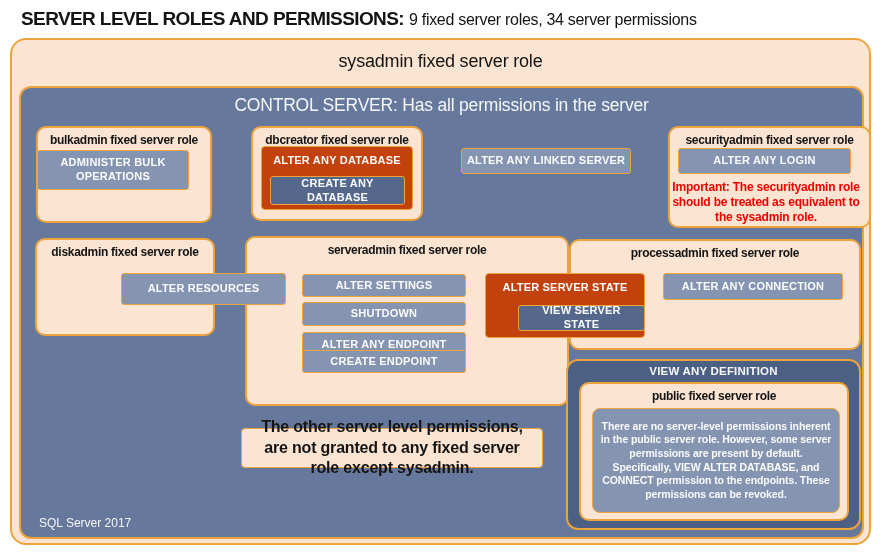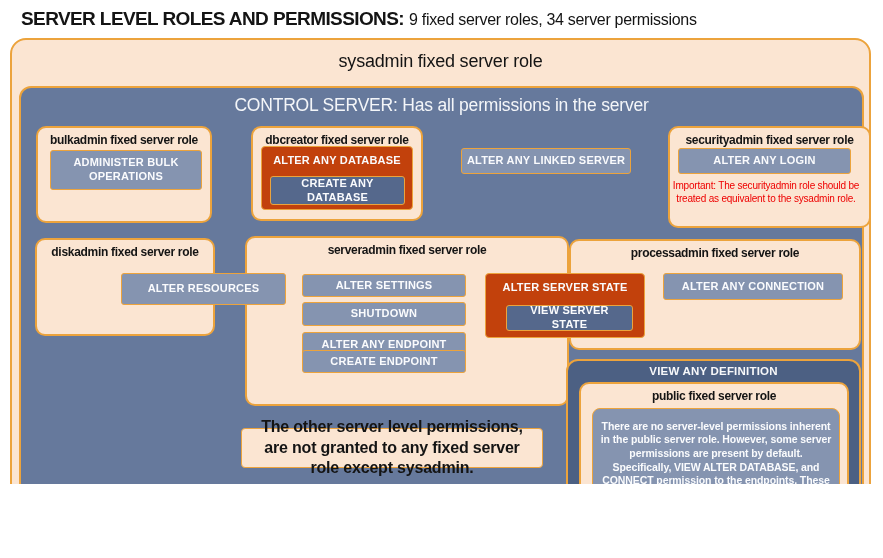--- a/index.html
+++ b/index.html
@@ -1,17 +1,17 @@
 <!DOCTYPE html>
 <html><head>
 <meta charset="utf-8">
 <style>
   * { margin:0; padding:0; box-sizing:border-box; }
   html,body { width:883px; height:558px; background:#ffffff; font-family:"Liberation Sans", sans-serif; }
-  .canvas { position:relative; width:883px; height:484px; overflow:hidden; }
+  .canvas { position:relative; width:883px; height:558px; overflow:hidden; }
 
   
   .page-title { position:absolute; left:21px; top:8px; white-space:nowrap; color:#141414; }
   .page-title .t-bold { font-weight:bold; font-size:19px; letter-spacing:-0.6px; }
   .page-title .t-normal { font-size:16px; letter-spacing:-0.3px; margin-left:5px; }
 
   
   .sysadmin-box { position:absolute; left:10px; top:38px; width:861px; height:507px;
     background:#FBE5D2; border:2px solid #ECA33C; border-radius:16px; }
   .sysadmin-title { position:absolute; top:11px; left:0; width:100%; text-align:center;
@@ -39,37 +39,37 @@
   
   .perm { position:absolute; background:#8594B0; border:1.5px solid #ECA33C; border-radius:3px;
     color:#FAFBFD; font-weight:bold; font-size:11px; letter-spacing:0.2px;
     display:flex; align-items:center; justify-content:center; text-align:center; line-height:1.25;
     padding:1px 4px; }
   .perm.dark { background:#55688C; }
   .perm-outer { position:absolute; background:#c2410c; border:1.5px solid #ECA33C; border-radius:4px; }
   .perm-outer-label { width:100%; text-align:center; font-size:11px; font-weight:bold;
     color:#FAFBFD; letter-spacing:0.2px; padding-top:7px; }
 
-  #perm-bulk        { left:29px;  top:62px;  width:152px; height:40px; }
+  #perm-bulk        { left:16px;  top:62px;  width:152px; height:40px; }
   #perm-dbcreator   { left:240px; top:58px;  width:152px; height:64px; }
   #perm-create-db   { left:8px;   top:29px;  width:135px; height:29px; }
   #perm-linked      { left:440px; top:60px;  width:170px; height:26px; }
   #perm-login       { left:657px; top:60px;  width:173px; height:26px; }
   #perm-resources   { left:100px; top:185px; width:165px; height:32px; }
   #perm-settings    { left:281px; top:186px; width:164px; height:23px; }
   #perm-shutdown    { left:281px; top:214px; width:164px; height:24px; }
   #perm-endpoint    { left:281px; top:244px; width:164px; height:26px; }
   #perm-create-ep   { left:281px; top:262px; width:164px; height:23px; }
   #perm-server-state{ left:464px; top:185px; width:160px; height:65px; }
-  #perm-view-state  { left:20px;  top:31px;  width:127px; height:26px; }
+  #perm-view-state  { left:32px;  top:31px;  width:127px; height:26px; }
   #perm-connection  { left:642px; top:185px; width:180px; height:27px; }
 
   
   .warning-text { position:absolute; left:650px; top:92px; width:190px; text-align:center;
-    color:#EE0000; font-weight:normal; font-size:10px; line-height:1.25; letter-spacing:-0.2px; }
+    color:#EE0000; font-weight:bold; font-size:12px; line-height:1.25; letter-spacing:-0.2px; }
 
   
   .definition-box { position:absolute; left:545px; top:271px; width:295px; height:171px;
     background:#4C6083; border:2px solid #ECA33C; border-radius:12px; }
   .definition-label { width:100%; text-align:center; color:#F7F8FA; font-weight:bold;
     font-size:11.5px; padding-top:4px; letter-spacing:0.2px; }
   #box-public { left:11px; top:21px; width:270px; height:139px; border-radius:10px; }
   .public-desc { position:absolute; left:11px; top:24px; width:248px; height:105px;
     background:#8594B0; border:1.5px solid #ECA33C; border-radius:8px;
     color:#FAFBFD; font-weight:bold; font-size:10.5px; line-height:1.3; letter-spacing:-0.1px;

